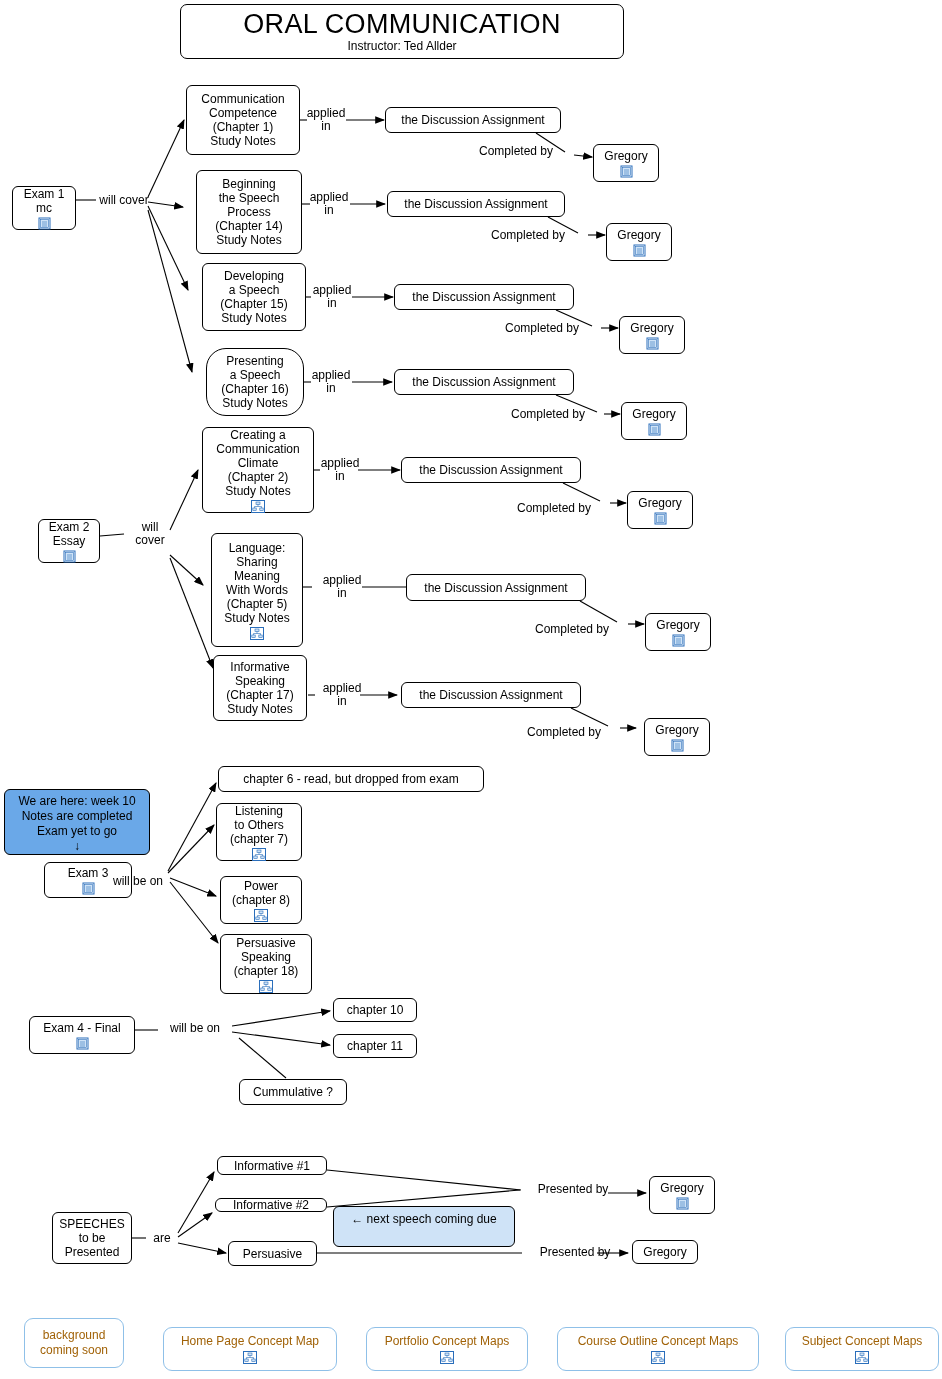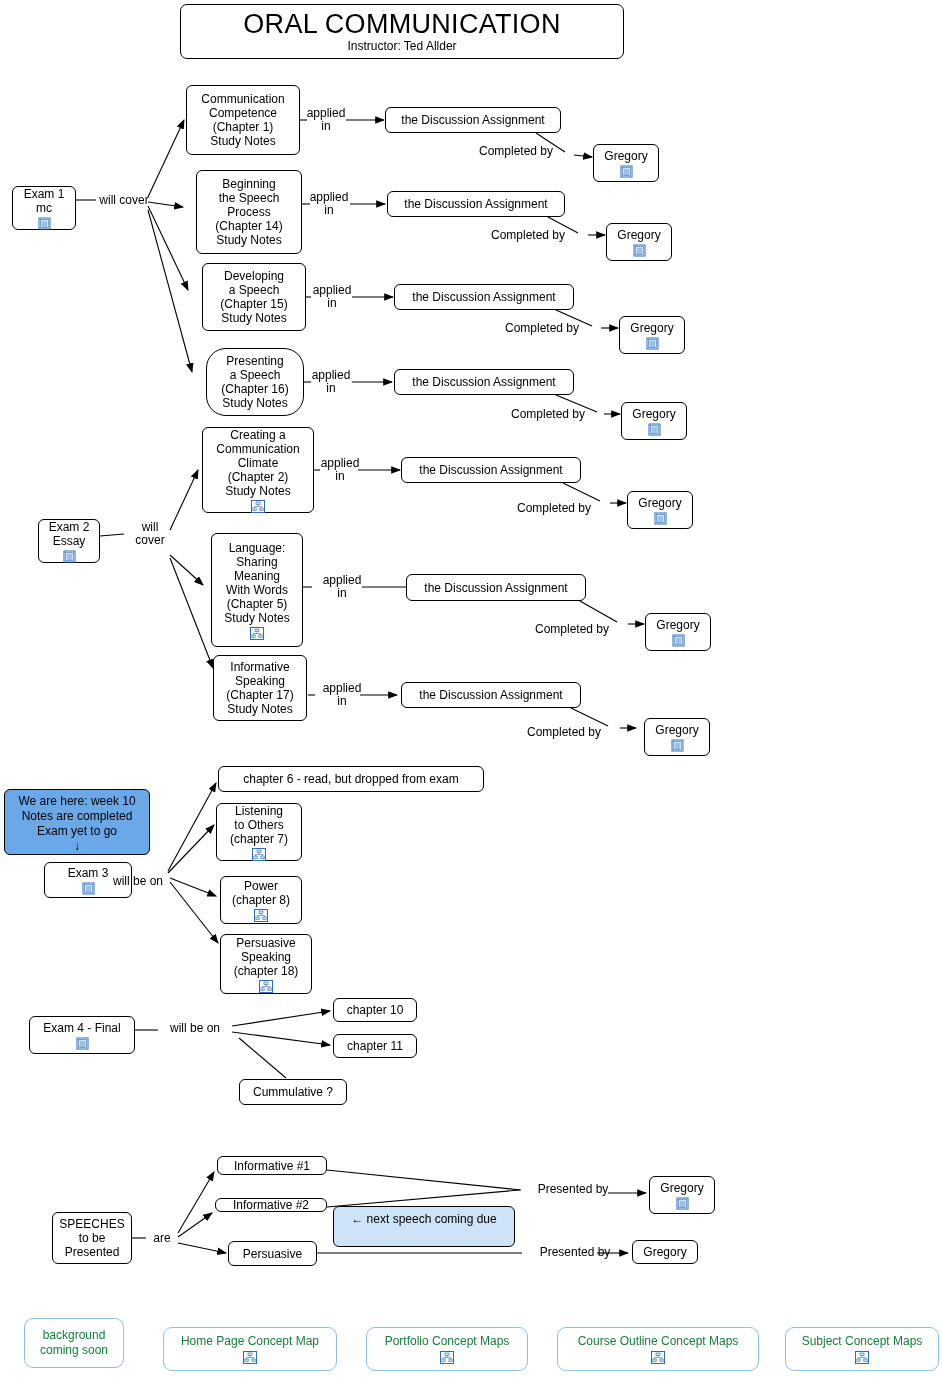--- a/index.html
+++ b/index.html
@@ -30,21 +30,21 @@
   .note-blue{
     position:absolute;box-sizing:border-box;border:1px solid #000;border-radius:6px;
     background:#6aa8e8;text-align:center;line-height:15px;padding:4px 6px;font-size:12px;
   }
   .callout{
     position:absolute;box-sizing:border-box;border:1px solid #000;border-radius:6px;
     background:#cfe3f7;text-align:center;line-height:16px;padding:4px 8px;font-size:12px;
   }
   .footer-btn{
     position:absolute;box-sizing:border-box;border:1px solid #8fc0e8;border-radius:9px;
-    background:#fff;color:#15803d;text-align:center;
+    background:#fff;color:#a16207;text-align:center;
     display:flex;flex-direction:column;align-items:center;justify-content:center;
     line-height:15px;font-size:12px;padding:4px 10px;
   }
   .ic{display:block;margin-top:2px;}
   .ic svg{display:block;}
 </style>
 </head>
 <body>
 
 <div id="canvas">

